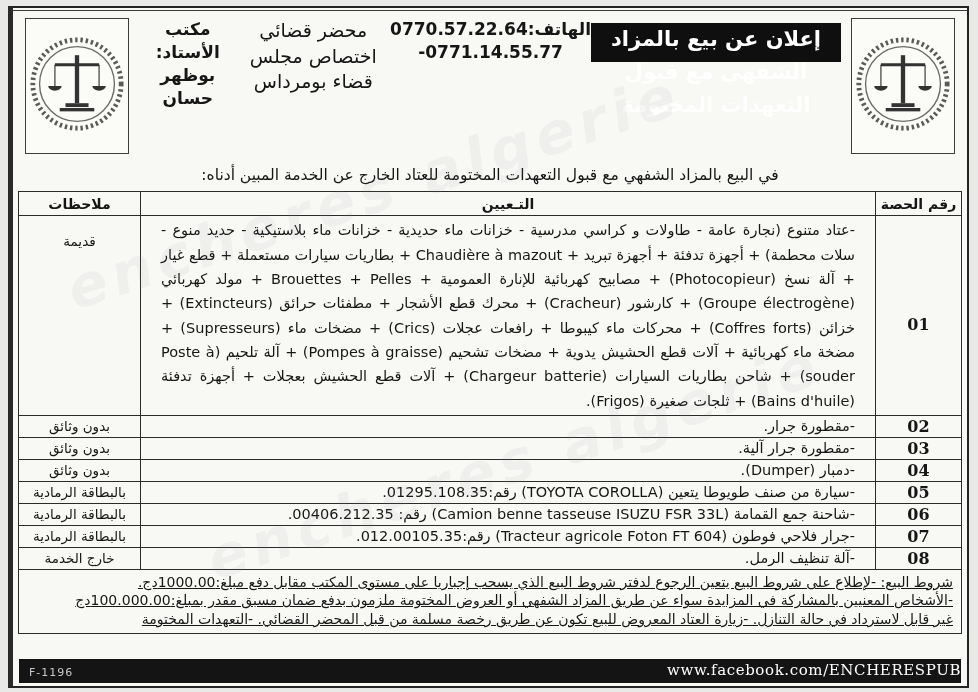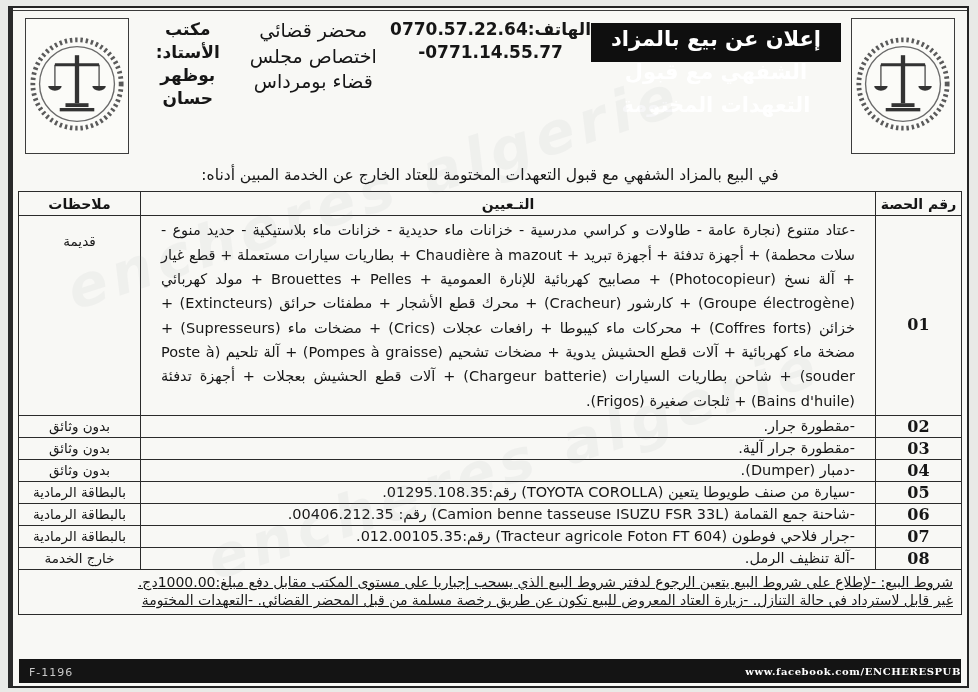--- a/index.html
+++ b/index.html
@@ -72,21 +72,21 @@
     padding:3px 8px 4px 8px; font-size:14px; line-height:18.6px;text-decoration:underline;
   }
   .cond-line { text-align:right; white-space:nowrap; overflow:hidden; }
 
   
   .footer-bar {
     position:absolute; left:6px; right:6px; bottom:3px; height:24px;
     background:#141414; color:#fff;
     text-align:right; line-height:21px;
   }
-  .footer-url { font-size:10px; font-weight:bold; letter-spacing:0.6px; font-family:"DejaVu Serif", serif; }
+  .footer-url { font-size:15px; font-weight:normal; letter-spacing:0.6px; font-family:"DejaVu Serif", serif; }
   .footer-ref { position:absolute; left:10px; top:3px; font-size:11px; color:#c9c9c9; letter-spacing:1px; }
 </style>
 </head>
 <body>
 
 <div class="page">
 
   <div class="watermark wm1">encheres algerie</div>
   <div class="watermark wm2">encheres algerie</div>
 
@@ -187,20 +187,21 @@
     <tr class="single">
       <td class="lot">08</td>
       <td class="desig">-آلة تنظيف الرمل.</td>
       <td class="rem">خارج الخدمة</td>
     </tr>
   </tbody>
     </table>
 
   <div class="conditions">
     <div class="cond-line">شروط البيع: -لإطلاع على شروط البيع يتعين الرجوع لدفتر شروط البيع الذي يسحب إجباريا على مستوى المكتب مقابل دفع مبلغ:1000.00دج.</div>
+    <div class="cond-line">-الأشخاص المعنيين بالمشاركة في المزايدة سواء عن طريق المزاد الشفهي أو العروض المختومة ملزمون بدفع ضمان مسبق مقدر بمبلغ:100.000.00دج</div>
     <div class="cond-line">غير قابل لاسترداد في حالة التنازل. -زيارة العتاد المعروض للبيع تكون عن طريق رخصة مسلمة من قبل المحضر القضائي. -التعهدات المختومة</div>
   </div>
 
   <div class="footer-bar">
     <span class="footer-ref">F-1196</span>
     <span class="footer-url">www.facebook.com/ENCHERESPUB</span>
   </div>
 
 </div>
 

